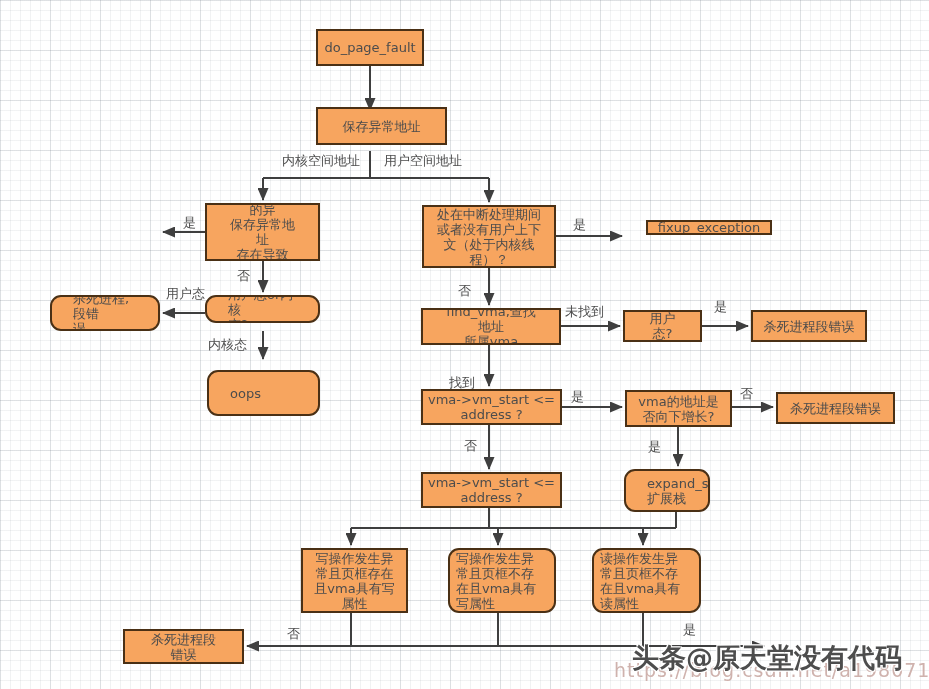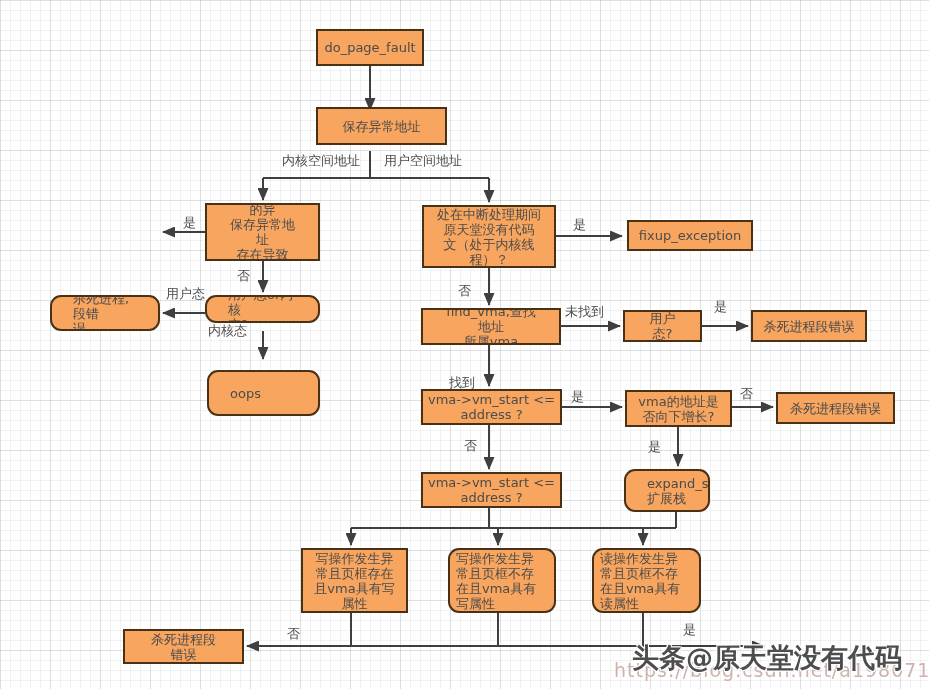--- a/index.html
+++ b/index.html
@@ -85,24 +85,24 @@
   <div class="node c" style="left:316px;top:107px;width:131px;height:38px">保存异常地址</div>
   <div class="node c" style="left:205px;top:203px;width:115px;height:58px">内核态发生的异
 保存异常地址
 存在导致的?</div>
   <div class="node l" style="left:205px;top:295px;width:115px;height:28px">用户态or内核
 态?</div>
   <div class="node l" style="left:50px;top:295px;width:110px;height:36px">杀死进程,段错
 误</div>
   <div class="node l" style="left:207px;top:370px;width:113px;height:46px">oops</div>
   <div class="node c" style="left:422px;top:205px;width:134px;height:63px;padding:2px 4px">处在中断处理期间
-原天堂没有代码
+或者没有用户上下
 文（处于内核线
 程）？</div>
-  <div class="node c" style="left:627px;top:220px;width:126px;height:31px">fixup_exception</div>
+  <div class="node c" style="left:646px;top:220px;width:126px;height:15px">fixup_exception</div>
   <div class="node c" style="left:421px;top:308px;width:140px;height:37px">find_vma,查找地址
 所属vma</div>
   <div class="node c" style="left:623px;top:310px;width:79px;height:32px">用户态?</div>
   <div class="node c" style="left:751px;top:310px;width:116px;height:32px;padding:2px 3px">杀死进程段错误</div>
   <div class="node c" style="left:421px;top:389px;width:141px;height:36px;padding:2px 3px">vma-&gt;vm_start &lt;=
 address ?</div>
   <div class="node c" style="left:625px;top:390px;width:107px;height:37px;padding:2px 4px">vma的地址是
 否向下增长?</div>
   <div class="node c" style="left:776px;top:392px;width:119px;height:32px;padding:2px 3px">杀死进程段错误</div>
   <div class="node c" style="left:421px;top:472px;width:141px;height:36px;padding:2px 3px">vma-&gt;vm_start &lt;=
@@ -121,21 +121,21 @@
 常且页框不存
 在且vma具有
 读属性</div>
   <div class="node c" style="left:123px;top:629px;width:121px;height:35px">杀死进程段错误</div>
 
   <span class="elabel" style="left:282px;top:154px">内核空间地址</span>
   <span class="elabel" style="left:384px;top:154px">用户空间地址</span>
   <span class="elabel" style="left:183px;top:216px">是</span>
   <span class="elabel" style="left:237px;top:269px">否</span>
   <span class="elabel" style="left:166px;top:287px">用户态</span>
-  <span class="elabel" style="left:208px;top:324px">内核态</span>
+  <span class="elabel" style="left:208px;top:338px">内核态</span>
   <span class="elabel" style="left:573px;top:218px">是</span>
   <span class="elabel" style="left:458px;top:284px">否</span>
   <span class="elabel" style="left:565px;top:305px">未找到</span>
   <span class="elabel" style="left:714px;top:300px">是</span>
   <span class="elabel" style="left:449px;top:376px">找到</span>
   <span class="elabel" style="left:571px;top:390px">是</span>
   <span class="elabel" style="left:740px;top:387px">否</span>
   <span class="elabel" style="left:464px;top:439px">否</span>
   <span class="elabel" style="left:648px;top:440px">是</span>
   <span class="elabel" style="left:287px;top:627px">否</span>

